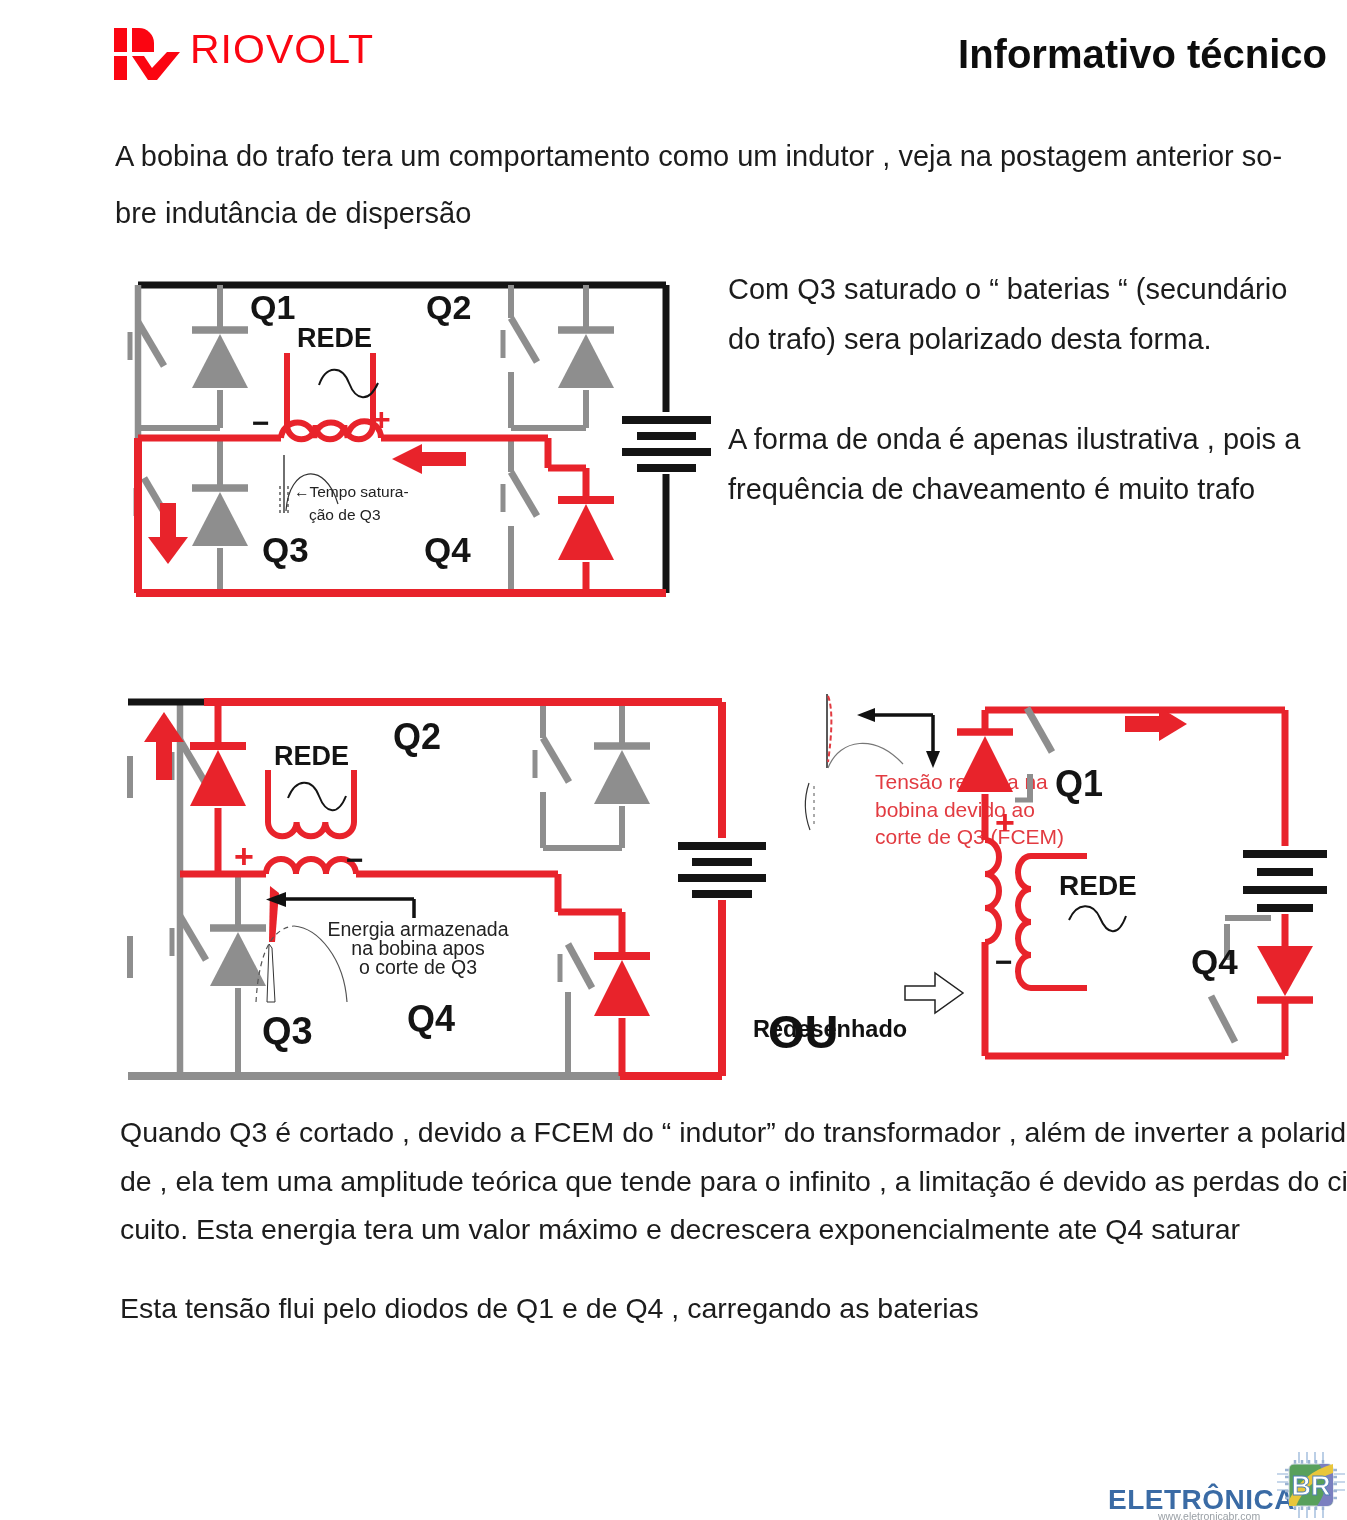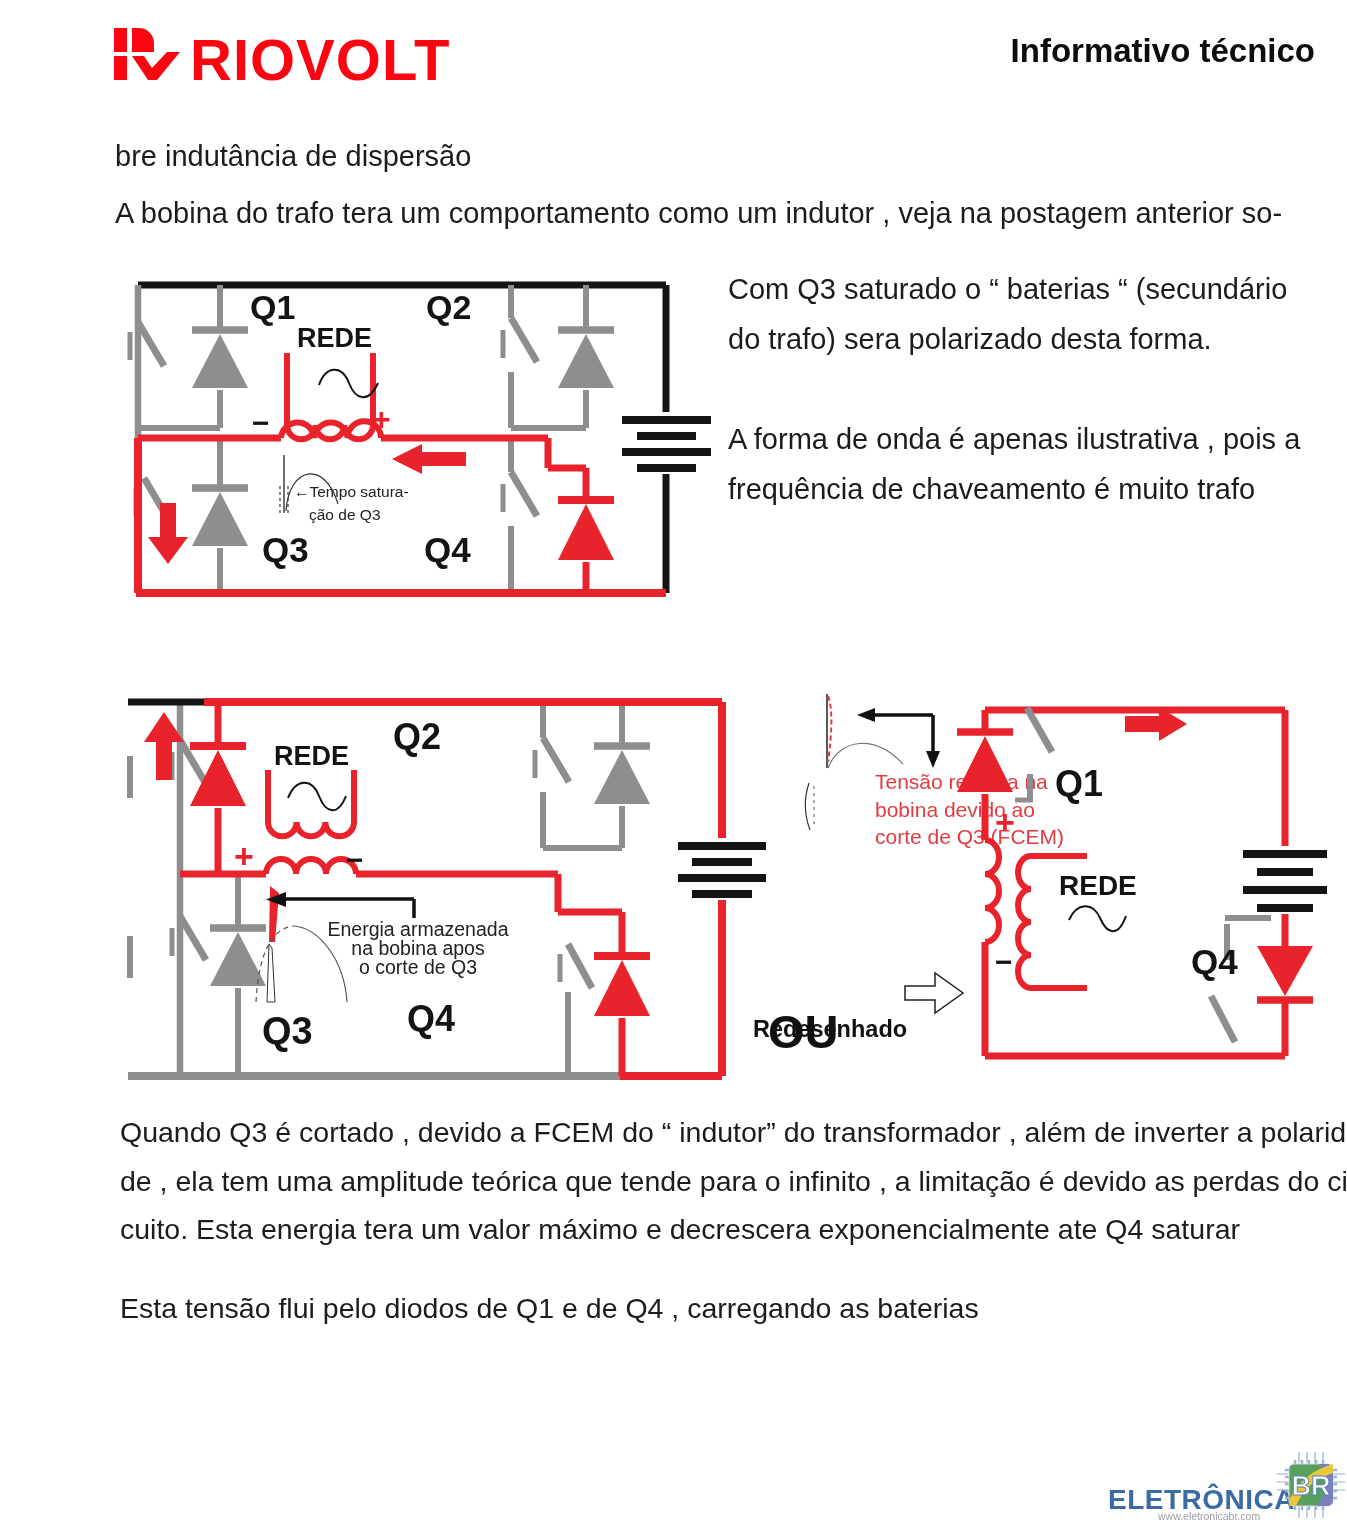--- a/index.html
+++ b/index.html
@@ -1,21 +1,21 @@
 <!DOCTYPE html>
 <html><head>
 <meta charset="utf-8">
 <style>
   html,body{margin:0;padding:0;background:#fff;}
   .page{position:relative;width:1347px;height:1520px;margin:0 auto;background:#ffffff;
         font-family:"Liberation Sans",sans-serif;overflow:hidden;color:#141414;}
   .abs{position:absolute;}
   
-  .brand-text{left:190px;top:26px;font-size:58px;font-weight:bold;color:#fb0511;letter-spacing:1px;}
-  .doc-title{right:32px;top:32px;font-size:33px;font-weight:bold;color:#0d0d0d;}
+  .brand-text{left:190px;top:26px;font-size:41px;font-weight:normal;color:#fb0511;letter-spacing:1px;}
+  .doc-title{right:20px;top:32px;font-size:40px;font-weight:bold;color:#0d0d0d;}
   
   .intro{left:115px;top:128px;font-size:29px;line-height:57px;color:#1c1c1c;white-space:nowrap;}
   .fig1-caption{left:728px;top:264px;font-size:29px;line-height:50px;color:#1c1c1c;white-space:nowrap;}
   .fig1-caption .gap{margin-top:50px;}
   .body-p1{left:120px;top:1108px;font-size:28.5px;line-height:48.5px;color:#1c1c1c;white-space:nowrap;}
   .body-p2{left:120px;top:1292px;font-size:28.5px;color:#1c1c1c;white-space:nowrap;}
   
   .fcem-text{left:875px;top:768px;font-size:21px;line-height:27.5px;color:#e23b41;white-space:nowrap;}
   .ou-label{left:768px;top:1004px;font-size:47px;font-weight:bold;color:#111;}
   .redesenhado-label{left:753px;top:1016px;font-size:23.5px;font-weight:bold;color:#111;}
@@ -34,22 +34,22 @@
   <svg class="abs" style="left:112px;top:28px" width="72" height="56" viewBox="0 0 72 56">
     <rect x="2" y="0" width="13" height="24" fill="#fb0511"></rect>
     <rect x="2" y="28" width="13" height="24" fill="#fb0511"></rect>
     <path d="M20 0 h7 a15 15 0 0 1 15 15 v9 h-22 z" fill="#fb0511"></path>
     <polygon points="20,28 32,28 40,40 55,24 68,24 45,52 36,52" fill="#fb0511"></polygon>
   </svg>
   <div class="abs brand-text">RIOVOLT</div>
   <div class="abs doc-title">Informativo técnico</div>
 
   <div class="abs intro">
+    <div>A bobina do trafo tera um comportamento como um indutor , veja na postagem anterior so-</div>
     <div>bre indutância de dispersão</div>
-    <div>A bobina do trafo tera um comportamento como um indutor , veja na postagem anterior so-</div>
   </div>
 
   <svg class="abs" style="left:126px;top:270px" width="590" height="338" viewBox="0 0 590 338">
 
     <g stroke="#141414" fill="none">
       <path d="M12 15 H540" stroke-width="7"></path>
       <path d="M540 15 V142" stroke-width="7"></path>
       <path d="M496 150 H585" stroke-width="8"></path>
       <path d="M511 166 H570" stroke-width="8"></path>
       <path d="M496 182 H585" stroke-width="8"></path>

